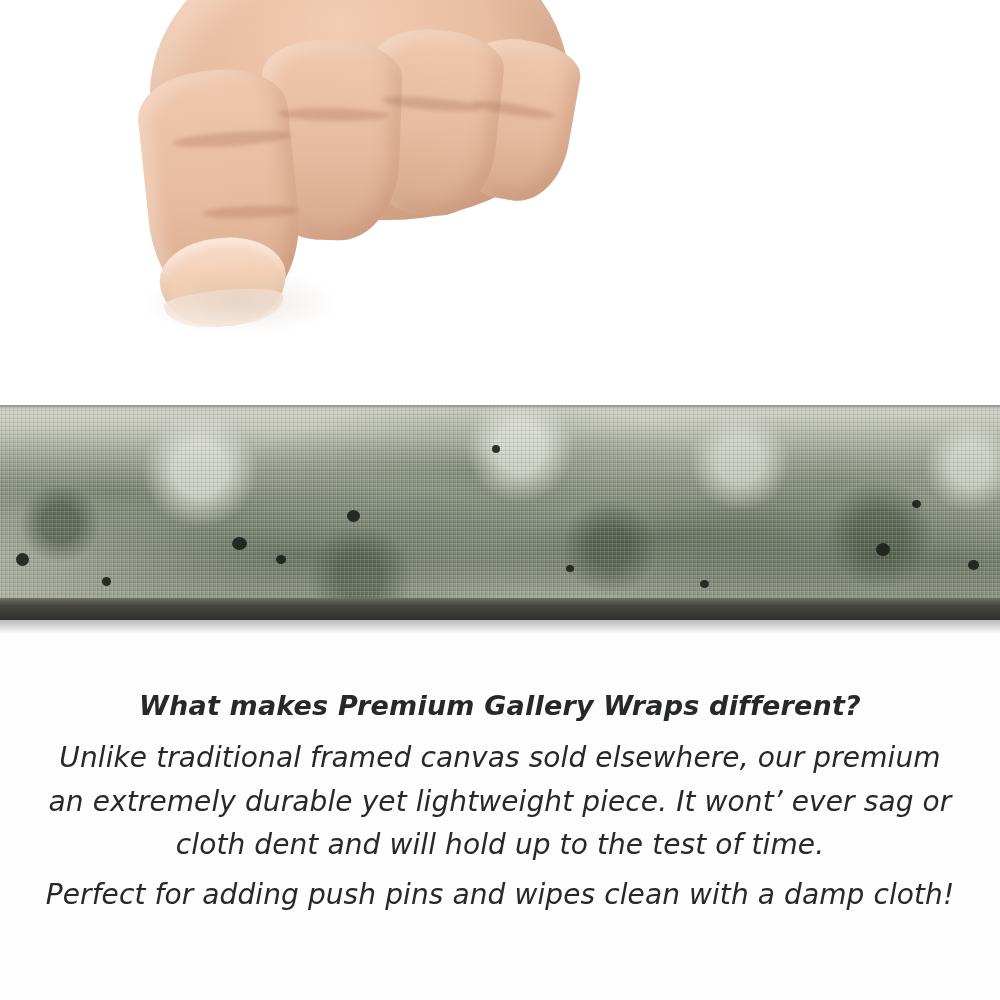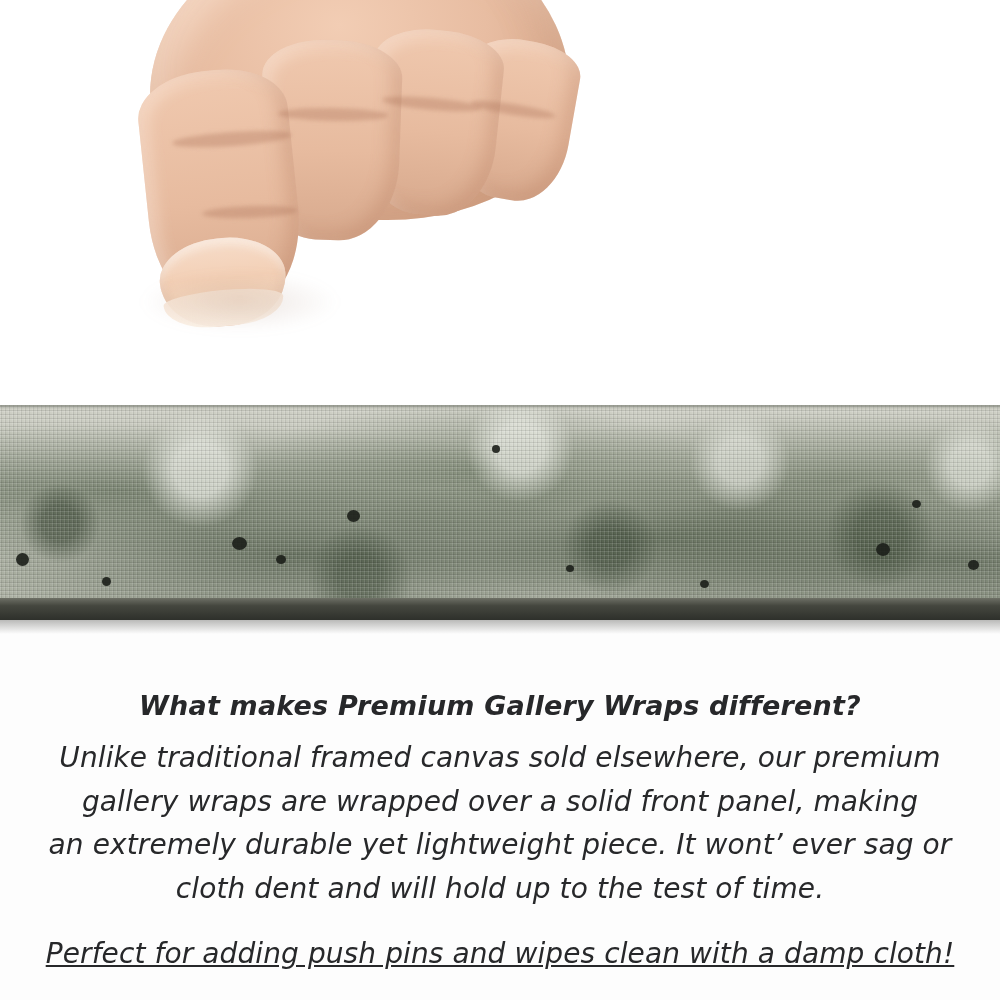--- a/index.html
+++ b/index.html
@@ -197,22 +197,21 @@
     margin: 0 0 14px 0;
     line-height: 1.2;
   }
   .caption-line {
     font-size: 28px;
     line-height: 1.55;
     margin: 0;
     letter-spacing: 0.1px;
   }
   .caption-line.last {
-    margin-top: 22px;
-    text-decoration: underline;
+    margin-top: 6px;
   }
 </style>
 </head>
 <body>
 
 <div class="scene">
 
   <div class="photo-top">
     <div class="hand">
       <div class="knuckle-mass"></div>
@@ -249,19 +248,18 @@
     <div class="speck" style="left:968px; top:155px; width:11px; height:10px;"></div>
 
     <div class="strip-top-edge"></div>
     <div class="strip-bottom-edge"></div>
   </div>
   <div class="strip-bottom-shadow"></div>
 
   <div class="caption">
     <p class="caption-heading">What makes Premium Gallery Wraps different?</p>
     <p class="caption-line">Unlike traditional framed canvas sold elsewhere, our premium</p>
-    <p class="caption-line">gallery wraps are wrapped over a solid front panel, making</p>
     <p class="caption-line">an extremely durable yet lightweight piece. It wont’ ever sag or</p>
     <p class="caption-line">cloth dent and will hold up to the test of time.</p>
     <p class="caption-line last">Perfect for adding push pins and wipes clean with a damp cloth!</p>
   </div>
 
 </div>
 
 </body></html>

